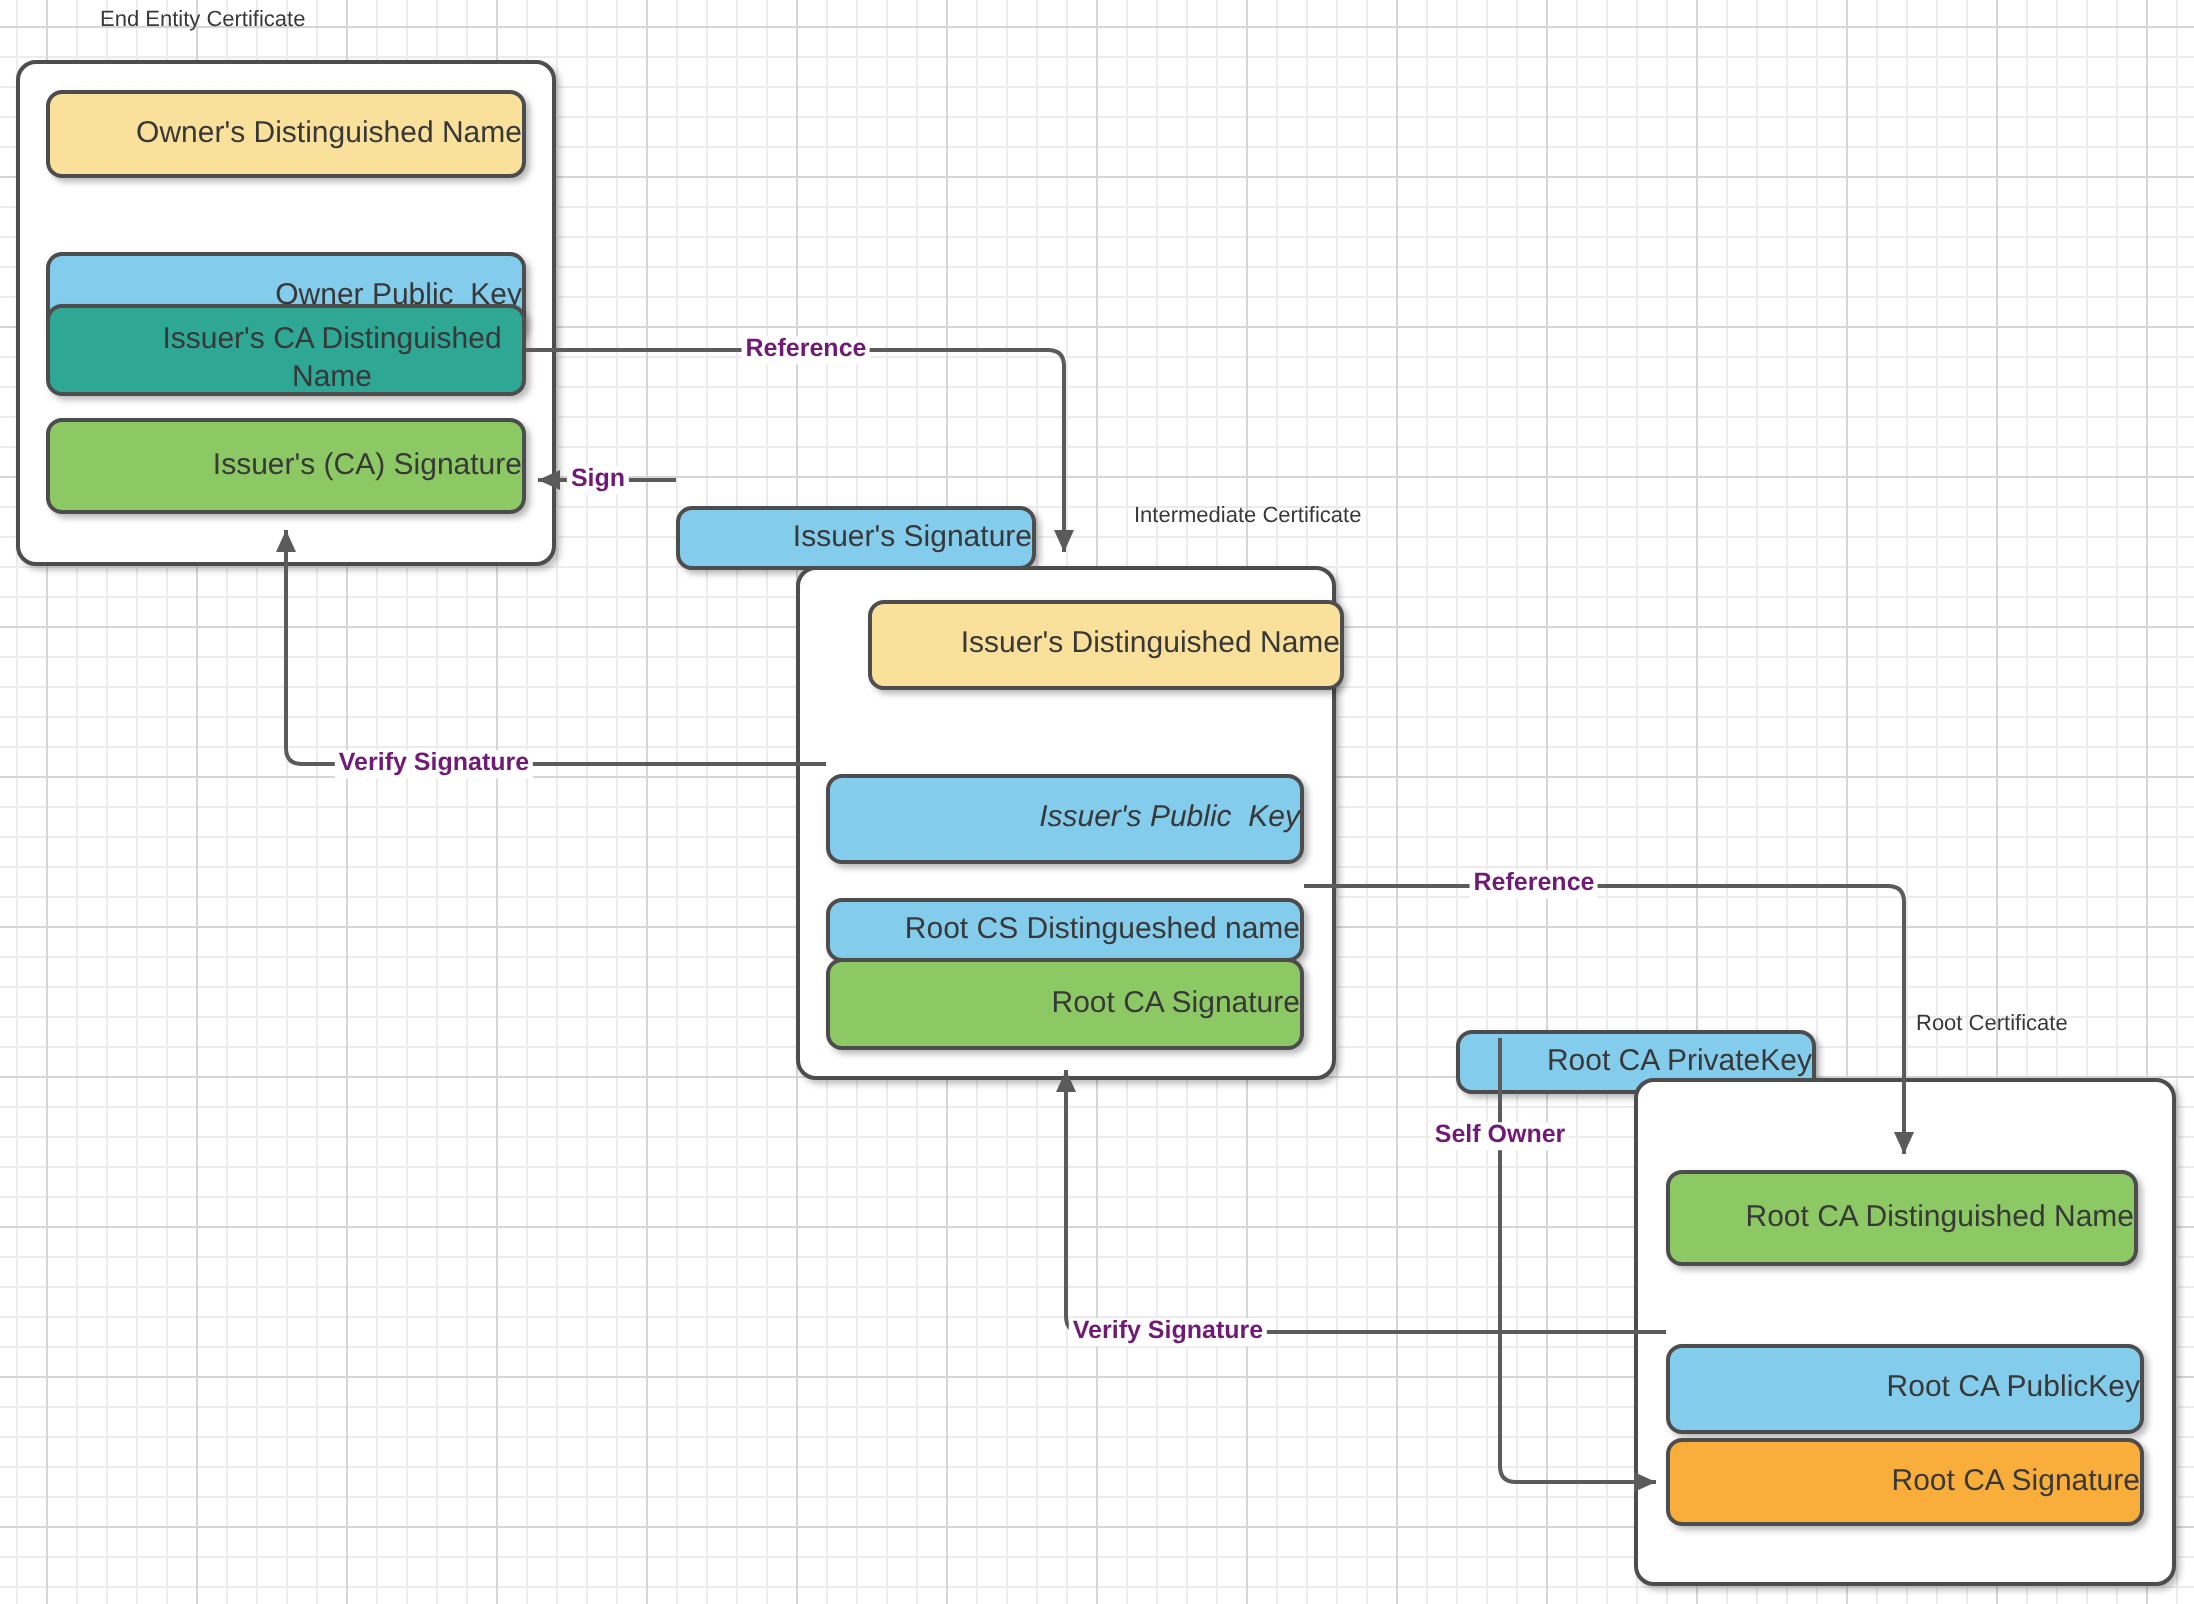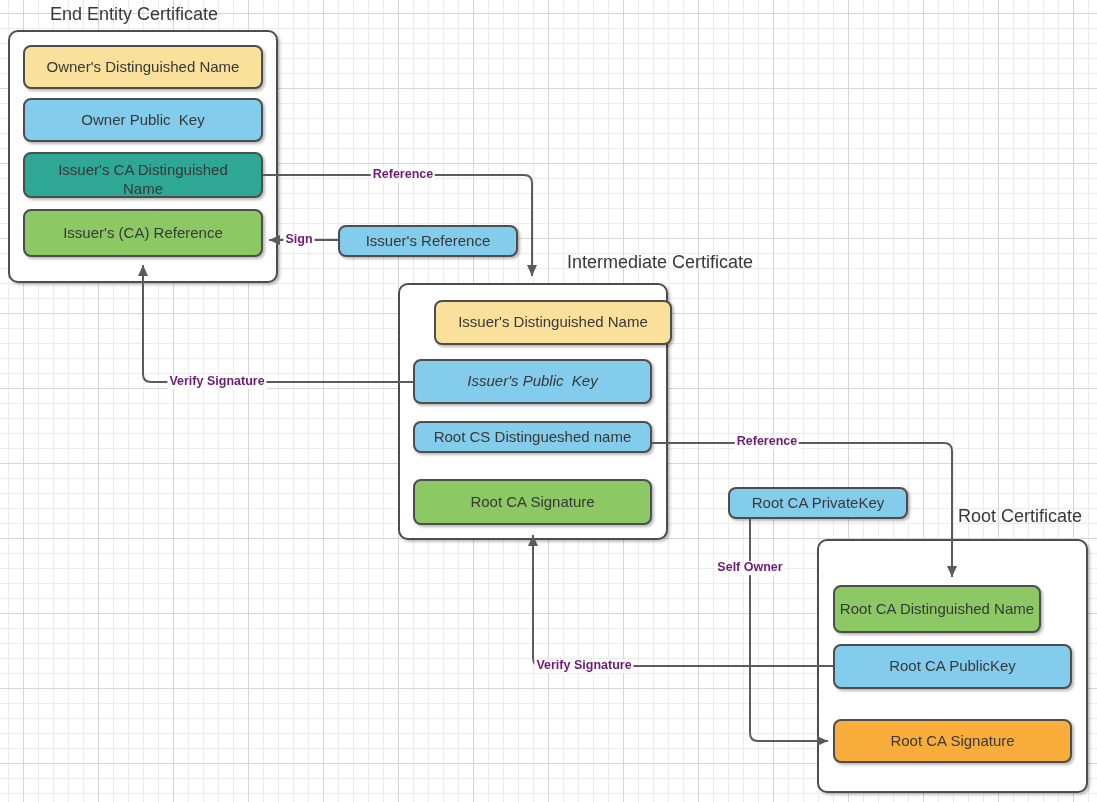--- a/index.html
+++ b/index.html
@@ -14,32 +14,32 @@
       linear-gradient(90deg, var(--grid-minor,#ECECEC) 1px, transparent 1px);
     background-size:75px 75px,75px 75px,15px 15px,15px 15px;
     background-position:0 13px,23px 0,0 13px,8px 0;
   }
   .cert{
     position:absolute;background:#FFFFFF;
     border:2px solid var(--box-border,#4D4D4D);border-radius:10px;
     box-shadow:2px 2px 3px rgba(0,0,0,0.25);box-sizing:border-box;
   }
   .title{
-    position:absolute;font-size:18px;color:var(--text,#383838);white-space:nowrap;
+    position:absolute;font-size:11px;color:var(--text,#383838);white-space:nowrap;
   }
   .field{
-    position:absolute;display:flex;align-items:center;justify-content:center;
+    position:absolute;display:flex;align-items:center;justify-content:flex-end;
     border:2px solid var(--box-border,#4D4D4D);border-radius:8px;
     box-shadow:2px 2px 3px rgba(0,0,0,0.28);box-sizing:border-box;
     font-size:15px;color:var(--text,#383838);text-align:center;
   }
   .field .field-label{white-space:pre-wrap;line-height:1.25;}
   .field .narrow{display:inline-block;max-width:190px;margin-top:10px;}
   .yellow{background:var(--yellow,#F9E19C);}
-  .blue{background:var(--blue,#84CCEB);}
+  .blue{background:var(--blue,#84CCEB);margin-top:28px;}
   .teal{background:var(--teal,#2EA795);}
   .green{background:var(--green,#8CC863);}
   .orange{background:var(--orange,#F9AE3B);}
   .edges{position:absolute;left:0;top:0;width:1097px;height:802px;pointer-events:none;}
   .edge{stroke:var(--edge,#5B5B5B);stroke-width:2;fill:none;}
   .arrow-head{fill:var(--edge,#5B5B5B);}
   .edge-label{
     position:absolute;transform:translate(-50%,-50%);
     font-size:12.5px;font-weight:bold;color:#701a75;
     background:#FFFFFF;padding:0 2px;white-space:nowrap;line-height:1.1;
@@ -56,25 +56,25 @@
   <div class="field yellow" style="left:23px;top:45px;width:240px;height:44px;">
     <span class="field-label">Owner's Distinguished Name</span>
   </div>
   <div class="field blue" style="left:23px;top:98px;width:240px;height:44px;">
     <span class="field-label">Owner Public  Key</span>
   </div>
   <div class="field teal" style="left:23px;top:152px;width:240px;height:46px;">
     <span class="field-label narrow">Issuer's CA Distinguished Name</span>
   </div>
   <div class="field green" style="left:23px;top:209px;width:240px;height:48px;">
-    <span class="field-label">Issuer's (CA) Reference</span>
+    <span class="field-label">Issuer's (CA) Signature</span>
   </div>
 
   <div class="field blue" style="left:338px;top:225px;width:180px;height:32px;">
-    <span class="field-label">Issuer's Reference</span>
+    <span class="field-label">Issuer's Signature</span>
   </div>
 
   <div class="title" style="left:567px;top:252px;">Intermediate Certificate</div>
   <div class="cert" style="left:398px;top:283px;width:270px;height:257px;"></div>
 
   <div class="field yellow" style="left:434px;top:300px;width:238px;height:45px;">
     <span class="field-label">Issuer's Distinguished Name</span>
   </div>
   <div class="field blue" style="left:413px;top:359px;width:239px;height:45px;font-style:italic;">
     <span class="field-label">Issuer's Public  Key</span>
@@ -86,21 +86,21 @@
     <span class="field-label">Root CA Signature</span>
   </div>
 
   <div class="field blue" style="left:728px;top:487px;width:180px;height:32px;">
     <span class="field-label">Root CA PrivateKey</span>
   </div>
 
   <div class="title" style="left:958px;top:506px;">Root Certificate</div>
   <div class="cert" style="left:817px;top:539px;width:271px;height:254px;"></div>
 
-  <div class="field green" style="left:833px;top:585px;width:208px;height:48px;">
+  <div class="field green" style="left:833px;top:585px;width:236px;height:48px;">
     <span class="field-label">Root CA Distinguished Name</span>
   </div>
   <div class="field blue" style="left:833px;top:644px;width:239px;height:45px;">
     <span class="field-label">Root CA PublicKey</span>
   </div>
   <div class="field orange" style="left:833px;top:719px;width:239px;height:44px;">
     <span class="field-label">Root CA Signature</span>
   </div>
 
   <svg class="edges" width="1097" height="802" viewBox="0 0 1097 802" xmlns="http://www.w3.org/2000/svg">

